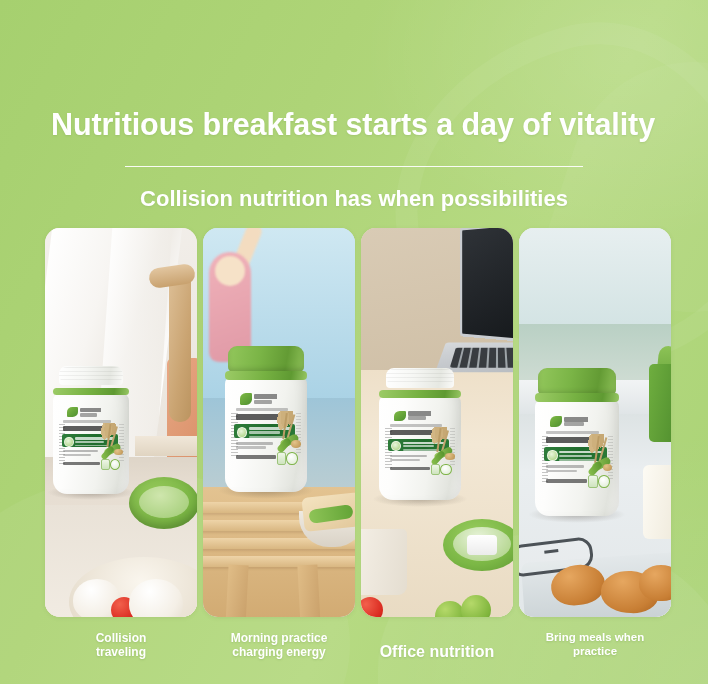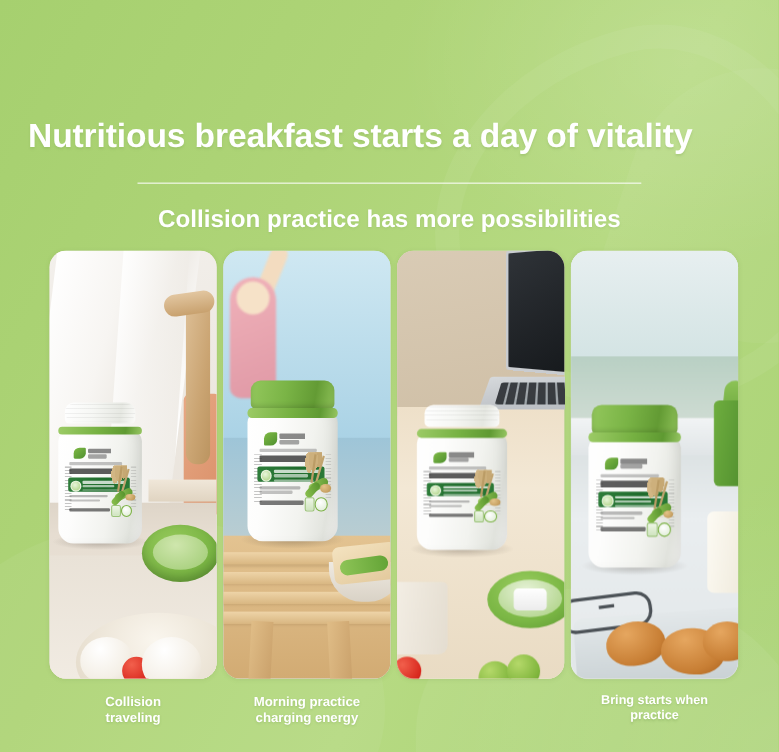--- a/index.html
+++ b/index.html
@@ -34,21 +34,21 @@
     border-radius:50% 46% 52% 48%/46% 52% 48% 54%;
     background:rgba(255,255,255,.05);
   }
   .wm-d{
     bottom:-150px;right:-30px;width:360px;height:300px;
     border-radius:46% 54% 50% 50%;
     background:rgba(255,255,255,.055);
   }
 
   .headline{
-    position:absolute;top:107px;left:0;width:655px;text-align:center;
+    position:absolute;top:107px;left:0;width:655px;text-align:right;
     color:#ffffff;font-size:30.5px;font-weight:bold;letter-spacing:-.1px;
     white-space:nowrap;
     text-shadow:0 1px 2px rgba(120,160,80,.25);
   }
   .divider{
     position:absolute;top:166px;left:125px;width:458px;height:1px;
     background:rgba(255,255,255,.92);
   }
   .subhead{
     position:absolute;top:186px;left:0;width:708px;text-align:center;
@@ -452,21 +452,21 @@
 
 <div class="banner">
 
   <div class="wm wm-a"></div>
   <div class="wm wm-b"></div>
   <div class="wm wm-c"></div>
   <div class="wm wm-d"></div>
 
   <div class="headline">Nutritious breakfast starts a day of vitality</div>
   <div class="divider"></div>
-  <div class="subhead">Collision practice has more possibilities</div>
+  <div class="subhead">Collision nutrition has when possibilities</div>
 
   <div class="panels">
 
     <div class="panel p1">
       <div class="scene s1">
         <div class="layer curtain"></div>
         <div class="layer curtain2"></div>
         <div class="layer woodback"></div>
         <div class="layer woodpost"></div>
         <div class="layer woodarm"></div>
@@ -664,18 +664,21 @@
 
   </div>
 
   <div class="caps">
     <div class="cap c1">
       <span><span>Collision</span><br><span>traveling</span></span>
     </div>
     <div class="cap c2">
       <span><span>Morning practice</span><br><span>charging energy</span></span>
     </div>
+    <div class="cap c3">
+      <span>Office nutrition</span>
+    </div>
     <div class="cap c4">
-      <span><span>Bring starts when</span><br><span>practice</span></span>
+      <span><span>Bring meals when</span><br><span>practice</span></span>
     </div>
   </div>
 
 </div>
 
 </body></html>

